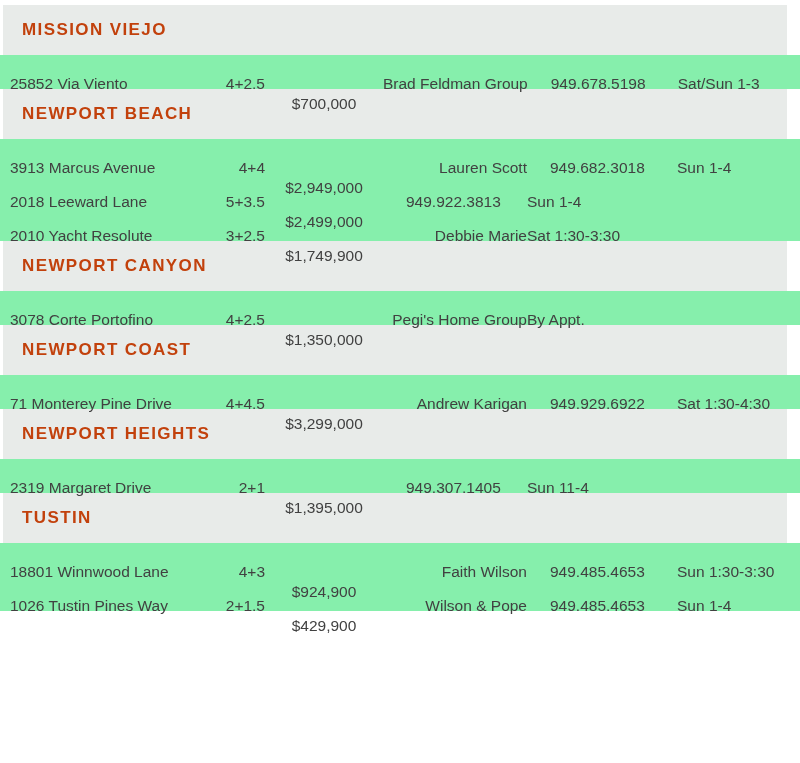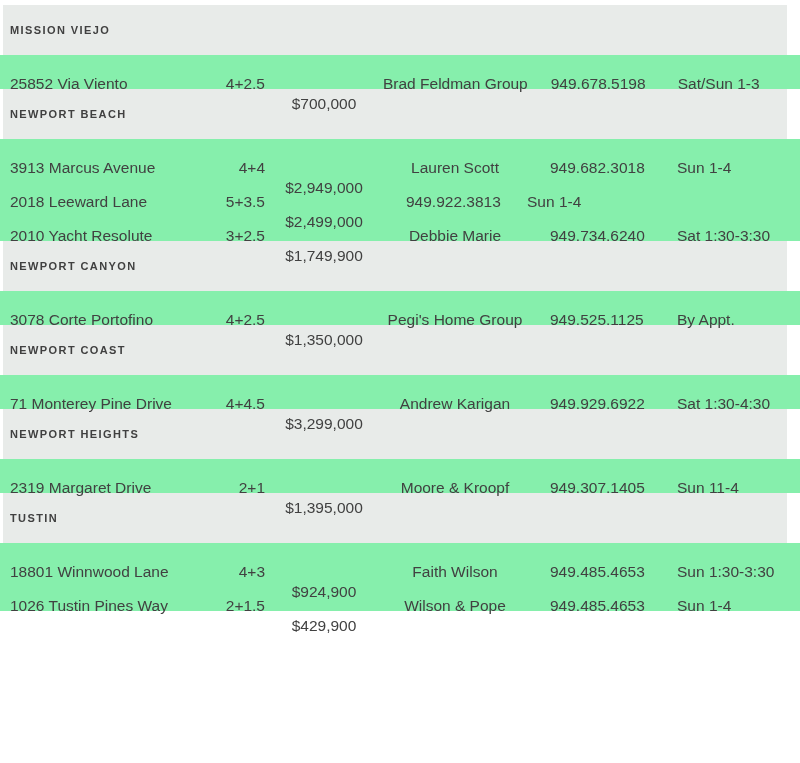--- a/index.html
+++ b/index.html
@@ -21,41 +21,41 @@
     height: 50px;
     margin-left: 3px;
     width: 784px;
     box-sizing: border-box;
     background: #e8ebe9;
     display: flex;
     align-items: center;
     padding-left: 7px;
   }
   .band-title {
-    margin: 0;
-    font-size: 11px;
+    margin: 12px;
+    font-size: 17px;
     font-weight: 700;
     letter-spacing: 1.4px;
-    color: #404040;
+    color: #c2410c;
     text-transform: uppercase;
   }
   .row {
     height: 34px;
     display: grid;
     grid-template-columns: 175px 80px 118px 1fr 150px 114px;
     align-items: center;
     padding: 0 9px 0 10px;
     color: #414141;
     font-size: 15.5px;
     background: #86efac;
     white-space: nowrap;
   }
   .cell.beds   { text-align: right; }
   .cell.price  { text-align: center; margin-top: 40px; }
-  .cell.agent  { text-align: center; }
+  .cell.agent  { text-align: right; }
   .cell.phone  { padding-left: 23px; box-sizing: border-box; }
   .cell.time   { text-align: left; }
 </style>
 </head>
 <body>
 
 <main class="directory" id="directory">
   <section>
     <header class="band">
       <h2 class="band-title">MISSION VIEJO</h2>
@@ -92,37 +92,35 @@
     <span class="cell price">$2,499,000</span>
     <span class="cell phone">949.922.3813</span>
     <span class="cell time">Sun 1-4</span>
   </div>
 
   <div class="row">
     <span class="cell address">2010 Yacht Resolute</span>
     <span class="cell beds">3+2.5</span>
     <span class="cell price">$1,749,900</span>
     <span class="cell agent">Debbie Marie</span>
-    <span class="cell phone">949.734.6240</span>
     <span class="cell time">Sat 1:30-3:30</span>
   </div>
 </div>
   </section>
 
   <section>
     <header class="band">
       <h2 class="band-title">NEWPORT CANYON</h2>
     </header>
     <div class="rows">
   <div class="row">
     <span class="cell address">3078 Corte Portofino</span>
     <span class="cell beds">4+2.5</span>
     <span class="cell price">$1,350,000</span>
     <span class="cell agent">Pegi's Home Group</span>
-    <span class="cell phone">949.525.1125</span>
     <span class="cell time">By Appt.</span>
   </div>
 </div>
   </section>
 
   <section>
     <header class="band">
       <h2 class="band-title">NEWPORT COAST</h2>
     </header>
     <div class="rows">
@@ -139,21 +137,20 @@
 
   <section>
     <header class="band">
       <h2 class="band-title">NEWPORT HEIGHTS</h2>
     </header>
     <div class="rows">
   <div class="row">
     <span class="cell address">2319 Margaret Drive</span>
     <span class="cell beds">2+1</span>
     <span class="cell price">$1,395,000</span>
-    <span class="cell agent">Moore &amp; Kroopf</span>
     <span class="cell phone">949.307.1405</span>
     <span class="cell time">Sun 11-4</span>
   </div>
 </div>
   </section>
 
   <section>
     <header class="band">
       <h2 class="band-title">TUSTIN</h2>
     </header>

